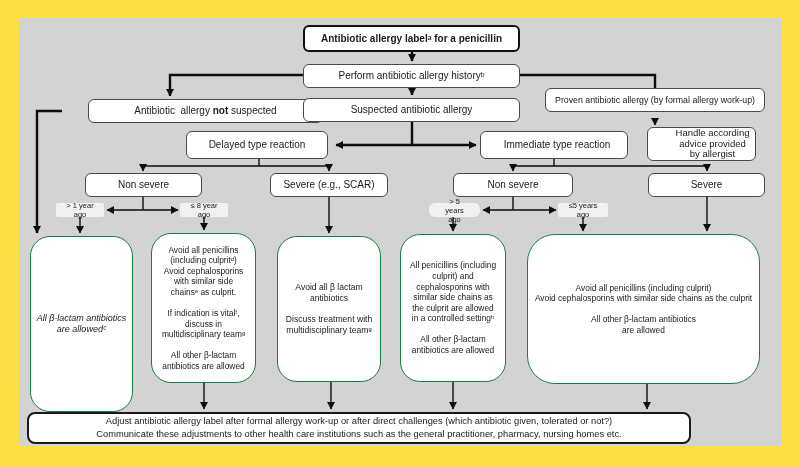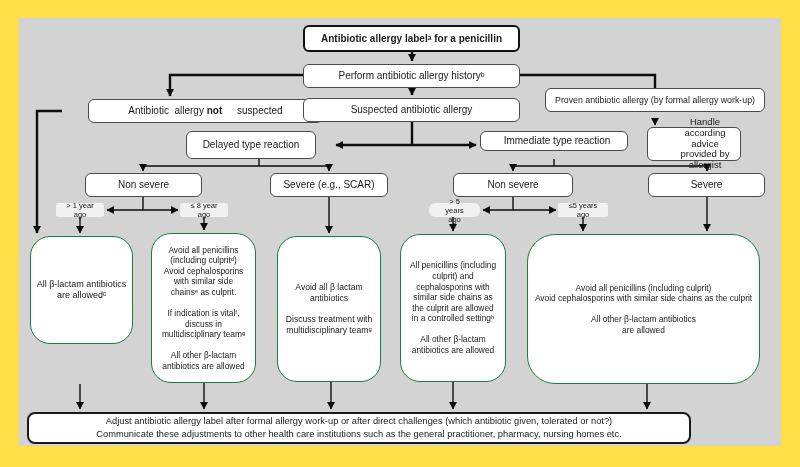--- a/index.html
+++ b/index.html
@@ -69,47 +69,47 @@
     </g>
   </svg>
 
   <div class="node node-bold" style="left:303px;top:25px;width:217px;height:27px;">Antibiotic allergy labelᵃ for a penicillin</div>
 
   <div class="node" style="left:303px;top:64px;width:217px;height:24px;">Perform  antibiotic allergy historyᵇ</div>
 
   <div class="node" style="left:62px;top:99px;width:235px;height:24px;margin-left:26px;">
     <span style="white-space:pre;">Antibiotic  allergy </span>
       <b>not</b>
-      <span style="white-space:pre;padding-left:12px;"> suspected</span>
+      <span style="white-space:pre;"> suspected</span>
   </div>
 
   <div class="node" style="left:303px;top:98px;width:217px;height:24px;">Suspected antibiotic allergy</div>
 
   <div class="node node-sm" style="left:545px;top:88px;width:220px;height:24px;">Proven antibiotic allergy (by formal allergy work-up)</div>
 
-  <div class="node" style="left:186px;top:131px;width:130px;height:28px;">Delayed type reaction</div>
+  <div class="node" style="left:186px;top:131px;width:142px;height:28px;">Delayed type reaction</div>
 
-  <div class="node" style="left:480px;top:131px;width:148px;height:20px;padding-left:9px;">Immediate type reaction</div>
+  <div class="node" style="left:480px;top:131px;width:148px;height:28px;padding-left:9px;">Immediate type reaction</div>
 
-  <div class="node" style="left:647px;top:127px;width:94px;height:34px;font-size:9.5px;padding-left:25px;">Handle according advice provided by allergist</div>
+  <div class="node" style="left:647px;top:127px;width:109px;height:34px;font-size:9.5px;padding-left:25px;">Handle according advice provided by allergist</div>
 
   <div class="node" style="left:85px;top:173px;width:117px;height:24px;">Non severe</div>
 
   <div class="node" style="left:270px;top:173px;width:118px;height:24px;">Severe (e.g., SCAR)</div>
 
   <div class="node" style="left:453px;top:173px;width:120px;height:24px;">Non severe</div>
 
   <div class="node" style="left:648px;top:173px;width:117px;height:24px;">Severe</div>
 
   <div class="chip" style="left:56px;top:203px;width:48px;height:14px;">&gt; 1 year ago</div>
   <div class="chip" style="left:180px;top:203px;width:48px;height:14px;">≤ 8 year ago</div>
   <div class="chip" style="left:429px;top:203px;width:51px;height:14px;border-radius:6px;">&gt; 5 years ago</div>
   <div class="chip" style="left:558px;top:203px;width:50px;height:14px;">≤5 years ago</div>
 
-  <div class="big" style="left:30px;top:236px;width:103px;height:108px;font-size:9px;">All β-lactam antibiotics
+  <div class="big" style="left:30px;top:236px;width:103px;height:176px;font-size:9px;font-style:italic;">All β-lactam antibiotics
 are allowedᶜ</div>
 
   <div class="big" style="left:151px;top:233px;width:105px;height:150px;font-size:8.4px;">Avoid all penicillins
 (including culpritᵈ)
 Avoid cephalosporins
 with similar side
 chainsᵉ as culprit.
 
 If indication is vitalᶠ,
 discuss in

